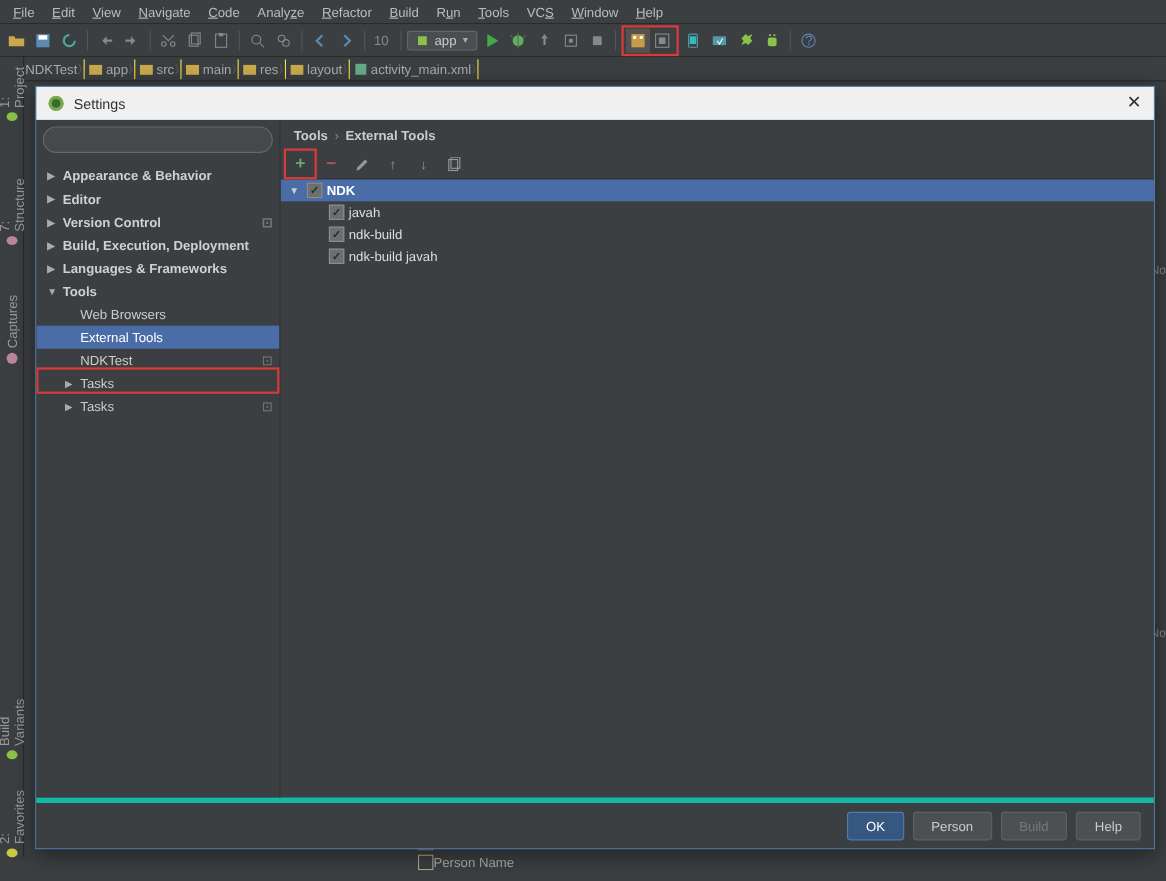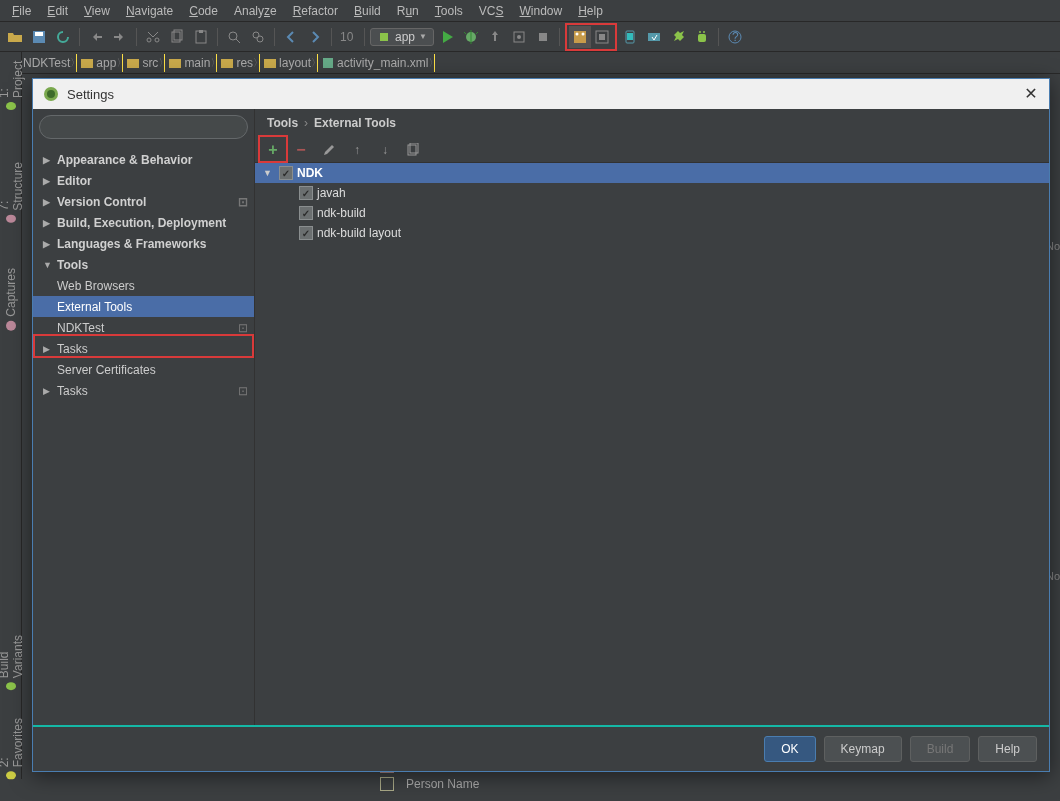--- a/index.html
+++ b/index.html
@@ -26,61 +26,61 @@
   
   .sidetool { position: absolute; left: 0; top: 52px; width: 22px; bottom: 22px; background: #3c3f41; border-right: 1px solid #282828; display: flex; flex-direction: column; align-items: center; gap: 20px; padding-top: 6px;}
   .sidetool .vlabel { writing-mode: vertical-rl; transform: rotate(180deg); color: #999; font-size: 11px; display: flex; align-items: center; gap: 4px; cursor: pointer; }
   .sidetool .dot { width: 10px; height: 10px; border-radius: 50%; display: inline-block; }
   
   
   .edge-no { position: absolute; right: 0; color: #888; font-size: 11px; }
   
   
   .bottom-stray { position: absolute; left: 380px; bottom: 10px; display: flex; flex-direction: column; gap: 4px; color: #aaa; }
-  .bottom-stray .row { display: flex; align-items: center; gap: 12px; }
+  .bottom-stray .row { display: flex; align-items: center; gap: 0; }
   .bottom-stray .ico { width: 14px; height: 14px; border: 1px solid #a88; display: inline-block; }
   
   
   .dialog { position: absolute; left: 32px; top: 78px; width: 1018px; height: 694px; background: #3c3f41; border: 1px solid #4a7db0; display: flex; flex-direction: column; box-shadow: 0 4px 20px rgba(0,0,0,0.5); }
   .dlg-title { height: 30px; background: #f0f0f0; color: #333; display: flex; align-items: center; padding: 0 10px; gap: 8px; position: relative; }
   .dlg-title .close { position: absolute; right: 8px; top: 4px; width: 20px; height: 20px; display: flex; align-items: center; justify-content: center; color: #333; cursor: pointer; font-size: 16px; }
   .dlg-body { flex: 1; display: flex; overflow: hidden; }
   
   
   .dlg-left { width: 222px; display: flex; flex-direction: column; border-right: 1px solid #323232; background: #3c3f41; }
   .search-wrap { padding: 6px; }
   .search { width: 100%; height: 24px; background: #45494a; border: 1px solid #64686a; border-radius: 12px; padding: 0 24px 0 24px; color: #ccc; position: relative; }
   .search-wrap { position: relative; }
   .search-wrap .mag { position: absolute; left: 14px; top: 11px; color: #999; font-size: 12px; }
   .tree { flex: 1; overflow: auto; padding: 4px 0; }
   .tree .node { display: flex; align-items: center; height: 21px; padding: 0 6px 0 10px; color: #ccc; cursor: pointer; gap: 4px; white-space: nowrap; }
   .tree .node.bold { font-weight: bold; color: #d0d0d0; }
   .tree .node.sel { background: #4a6da7; color: #fff; }
   .tree .node.ind1 { padding-left: 28px; }
-  .tree .node.ind2 { padding-left: 24px; }
+  .tree .node.ind2 { padding-left: 40px; }
   .tree .arrow { width: 10px; display: inline-block; color: #aaa; font-size: 9px; }
   .tree .settings-ico { width: 14px; text-align: right; color: #777; margin-left: auto; }
   .tree-highlight { position: absolute; border: 2px solid #d93a3a; pointer-events: none; }
   
   
   .dlg-right { flex: 1; display: flex; flex-direction: column; background: #3c3f41; }
   .bc2 { height: 28px; display: flex; align-items: center; padding: 0 12px; color: #ccc; font-weight: bold; gap: 6px; }
   .bc2 .sep { color: #888; font-weight: normal; }
   .tool-row { height: 26px; display: flex; align-items: center; padding: 0 8px; gap: 8px; border-bottom: 1px solid #323232; position: relative; }
   .tool-row .tbtn { width: 20px; height: 20px; display: flex; align-items: center; justify-content: center; color: #999; cursor: pointer; }
   .tool-row .add-highlight { position: absolute; left: 3px; top: -2px; width: 30px; height: 28px; border: 2px solid #d93a3a; pointer-events: none; }
   .tree2 { flex: 1; background: #3c3f41; }
   .tree2 .row { display: flex; align-items: center; height: 20px; padding-left: 8px; gap: 4px; color: #ddd; }
   .tree2 .row.sel { background: #4a6da7; color: #fff; }
   .tree2 .row .arrow { width: 12px; color: #ccc; font-size: 9px; }
   .tree2 .row .chk { width: 14px; height: 14px; background: #6b6f70; border: 1px solid #8a8e8f; display: flex; align-items: center; justify-content: center; color: #2b2b2b; font-size: 10px; font-weight: bold; }
   .tree2 .row.ind1 { padding-left: 44px; }
   
   
-  .dlg-foot { height: 46px; border-top: 2px solid #14b8a6; display: flex; align-items: center; justify-content: flex-end; padding: 0 12px; gap: 8px; background: #3c3f41; }
+  .dlg-foot { height: 46px; border-top: 5px solid #14b8a6; display: flex; align-items: center; justify-content: flex-end; padding: 0 12px; gap: 8px; background: #3c3f41; }
   .btn { height: 26px; padding: 0 16px; background: #4c5052; border: 1px solid #5e6060; border-radius: 3px; color: #ccc; display: flex; align-items: center; cursor: pointer; }
   .btn.primary { background: #365880; border-color: #4a7db0; color: #fff; }
   .btn.disabled { color: #777; }
   
   
   svg { display: block; }
 </style>
 </head>
 <body>
 
@@ -392,23 +392,20 @@
         <div class="node ind2 sel">
             <span>External Tools</span>
           </div>
         <div class="node ind2">
             <span>NDKTest</span>
             <span class="settings-ico">⊡</span>
           </div>
         <div class="node ind2">
             <span class="arrow" style="margin-left:-14px;">▶</span>
             <span>Tasks</span>
-          </div>
-        <div class="node ind2">
-            <span>Server Certificates</span>
           </div>
         <div class="node ind2">
             <span class="arrow" style="margin-left:-14px;">▶</span>
             <span>Tasks</span>
             <span class="settings-ico">⊡</span>
           </div>
       </div>
       <div class="tree-highlight" style="left:0;top:225px;width:221px;height:24px;"></div>
     </div>
 
@@ -445,24 +442,24 @@
         <div class="row ind1">
           <span class="chk">✓</span>
           <span>javah</span>
         </div>
         <div class="row ind1">
           <span class="chk">✓</span>
           <span>ndk-build</span>
         </div>
         <div class="row ind1">
           <span class="chk">✓</span>
-          <span>ndk-build layout</span>
+          <span>ndk-build javah</span>
         </div>
       </div>
     </div>
   </div>
   <div class="dlg-foot">
     <div class="btn primary">OK</div>
-    <div class="btn">Keymap</div>
+    <div class="btn">Person</div>
     <div class="btn disabled">Build</div>
     <div class="btn">Help</div>
   </div>
 </div>
 
 </body></html>

